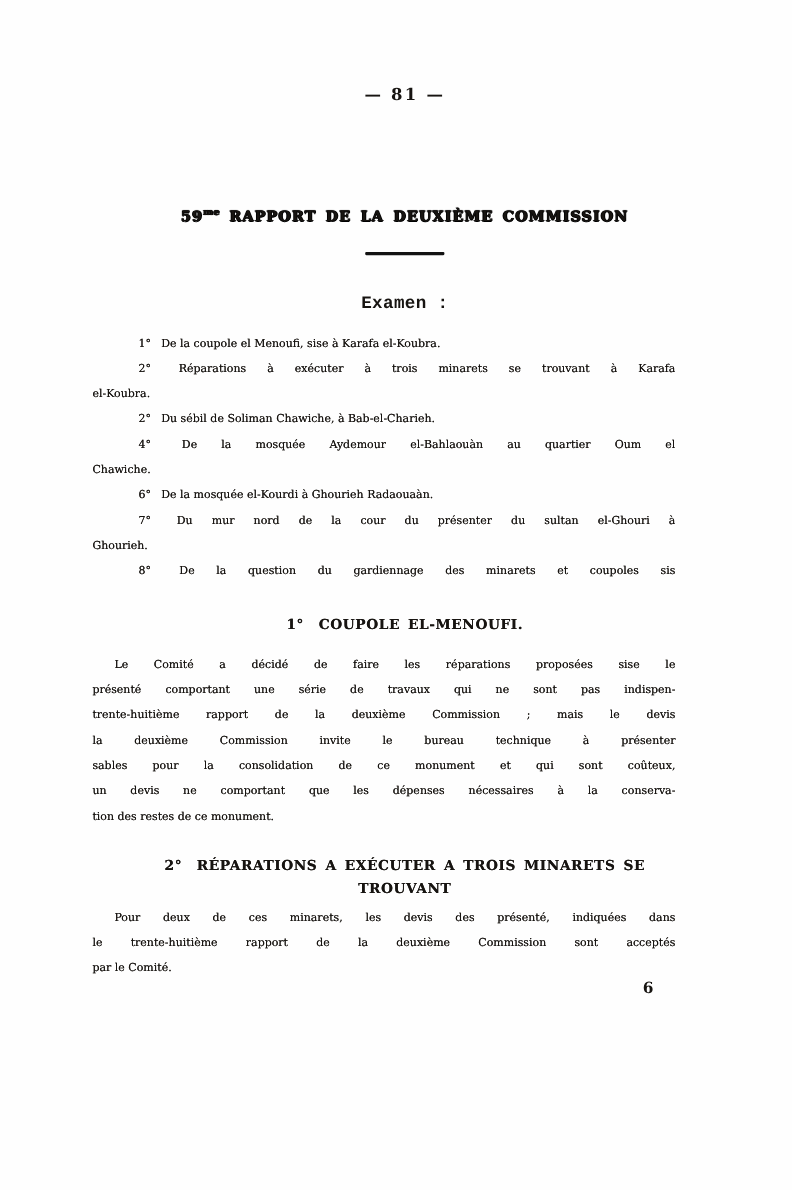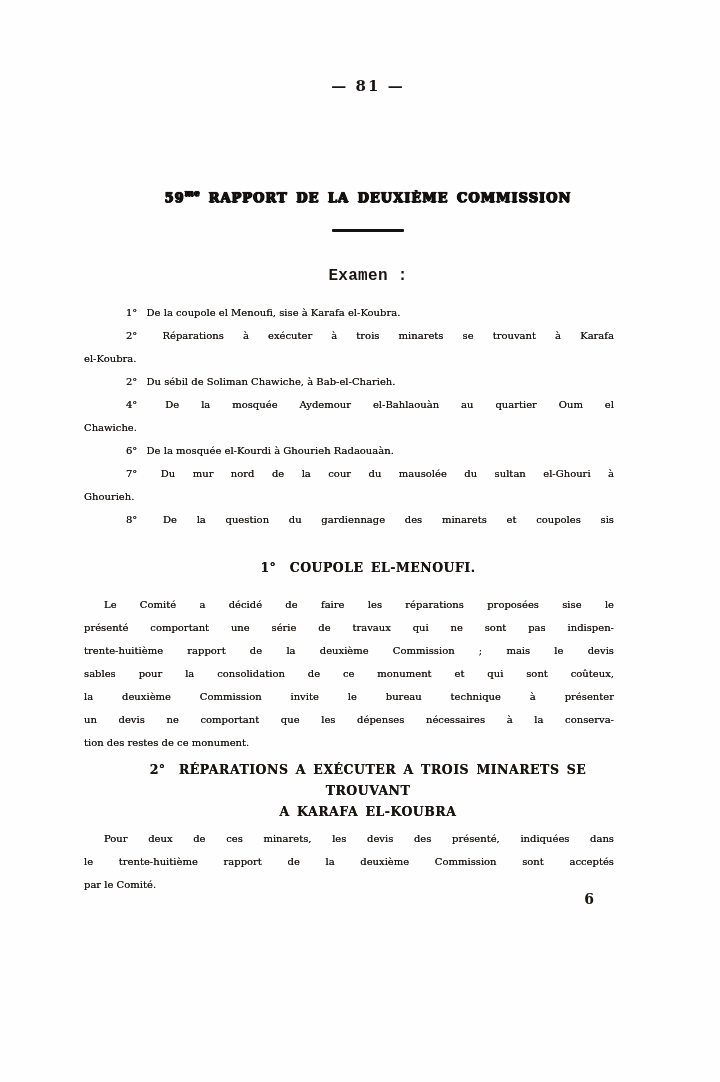--- a/index.html
+++ b/index.html
@@ -40,21 +40,21 @@
   .list .first { text-indent:42px; }
   .num { margin-right:6px; }
 
   .sec-head {
     font-size:12.5px; font-weight:bold; letter-spacing:0.5px; word-spacing:2.5px;
     line-height:21px; text-shadow:0 0 0.4px rgba(23,20,17,0.9);
   }
   .sec1 { margin-top:26px; }
   .para  { }
   .para1 { margin-top:15px; }
-  .sec2 { margin-top:5px; }
+  .sec2 { margin-top:22px; }
   .para2 { margin-top:5px; }
   .para .first { text-indent:20px; }
 
   .sig {
     position:absolute; top:891px; right:20px;
     font-size:14px; font-weight:bold;
   }
 </style>
 </head>
 <body>
@@ -109,21 +109,21 @@
       <div class="item">
         <div class="line first">
           <span class="num">6°</span>
           <span>De la mosquée el-Kourdi à Ghourieh Radaouaàn.</span>
         </div>
       </div>
 
       <div class="item">
         <div class="line first full">
           <span class="num">7°</span>
-          <span>Du mur nord de la cour du mausolée du sultan el-Ghouri à</span>
+          <span>Du mur nord de la cour du présenter du sultan el-Ghouri à</span>
         </div>
         <div class="line">Ghourieh.</div>
       </div>
 
       <div class="item">
         <div class="line first full">
           <span class="num">8°</span>
           <span>De la question du gardiennage des minarets et coupoles sis</span>
         </div>
       </div>
@@ -132,32 +132,31 @@
 
     <div class="sec-head sec1 ctr">
       <span class="num">1°</span>
       <span>COUPOLE EL-MENOUFI.</span>
     </div>
 
     <div class="para para1">
       <div class="line first full">Le Comité a décidé de faire les réparations proposées sise le</div>
       <div class="line full">présenté comportant une série de travaux qui ne sont pas indispen-</div>
       <div class="line full">trente-huitième rapport de la deuxième Commission ; mais le devis</div>
+      <div class="line full">la deuxième Commission invite le bureau technique à présenter</div>
       <div class="line full">sables pour la consolidation de ce monument et qui sont coûteux,</div>
-      <div class="line full">la deuxième Commission invite le bureau technique à présenter</div>
       <div class="line full">un devis ne comportant que les dépenses nécessaires à la conserva-</div>
       <div class="line">tion des restes de ce monument.</div>
     </div>
 
     <div class="sec-head sec2 ctr">
       <div>
         <span class="num">2°</span>
         <span>RÉPARATIONS A EXÉCUTER A TROIS MINARETS SE TROUVANT</span>
       </div>
-      <div>A KARAFA EL-KOUBRA</div>
     </div>
 
     <div class="para para2">
       <div class="line first full">Pour deux de ces minarets, les devis des présenté, indiquées dans</div>
       <div class="line full">le trente-huitième rapport de la deuxième Commission sont acceptés</div>
       <div class="line">par le Comité.</div>
     </div>
 
     <div class="sig">6</div>
 

